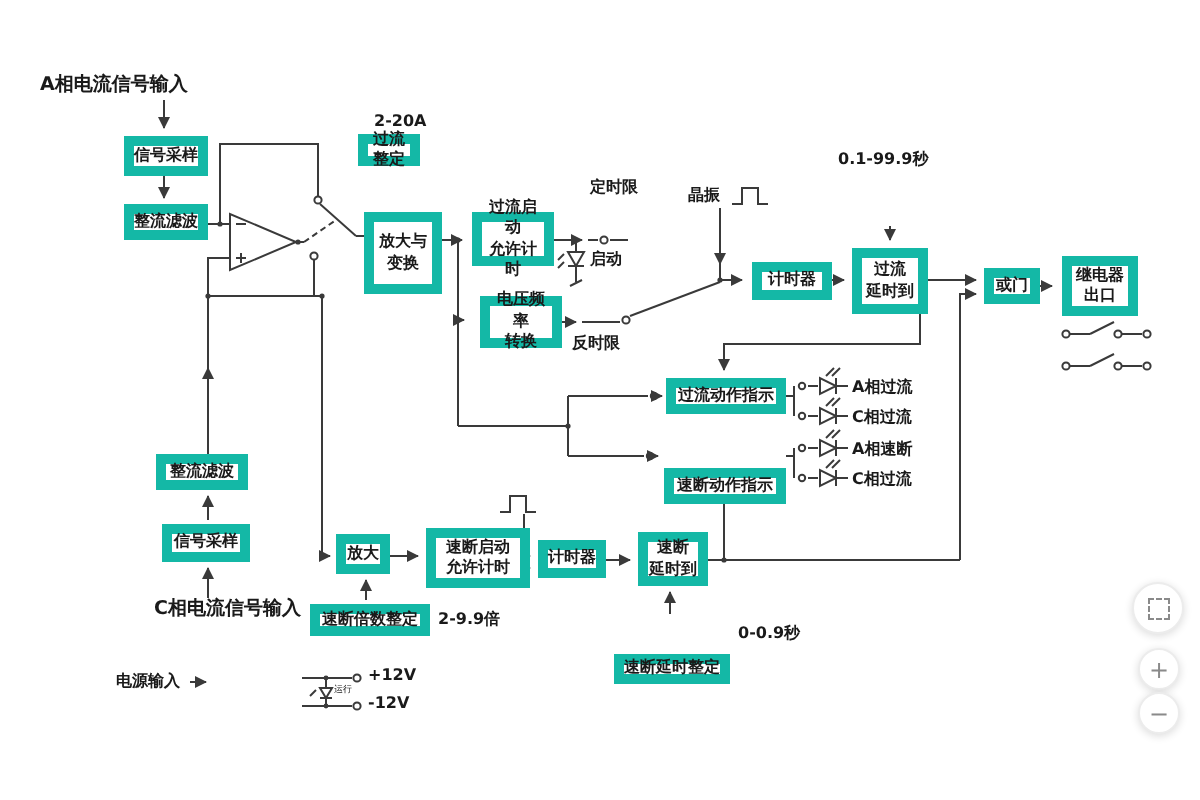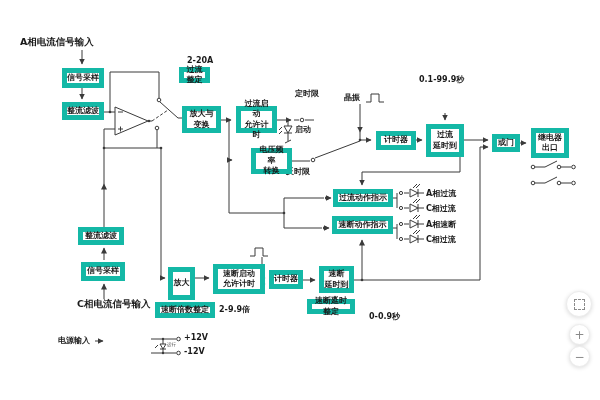--- a/index.html
+++ b/index.html
@@ -234,44 +234,44 @@
   <div class="lb" style="left:426px;top:234px">C相过流</div>
   <div class="lb" style="left:219px;top:304px">2-9.9倍</div>
   <div class="lb" style="left:369px;top:311px">0-0.9秒</div>
   <div class="lb" style="left:184px;top:333px">+12V</div>
   <div class="lb" style="left:184px;top:347px">-12V</div>
   <div class="lb tiny" style="left:167px;top:342px">运行</div>
 
   <div class="bx" style="left:62px;top:68px;width:42px;height:20px">信号采样</div>
   <div class="bx" style="left:62px;top:102px;width:42px;height:18px">整流滤波</div>
   <div class="bx" style="left:179px;top:67px;width:31px;height:16px">过流整定</div>
-  <div class="bx" style="left:182px;top:106px;width:39px;height:27px">放大与
+  <div class="bx" style="left:182px;top:106px;width:39px;height:41px">放大与
 变换</div>
   <div class="bx" style="left:236px;top:106px;width:41px;height:27px">过流启动
 允许计时</div>
-  <div class="bx" style="left:251px;top:148px;width:41px;height:26px">电压频率
+  <div class="bx" style="left:240px;top:148px;width:41px;height:26px">电压频率
 转换</div>
   <div class="bx" style="left:376px;top:131px;width:40px;height:19px">计时器</div>
   <div class="bx" style="left:426px;top:124px;width:38px;height:33px">过流
 延时到</div>
   <div class="bx" style="left:492px;top:134px;width:28px;height:18px">或门</div>
   <div class="bx" style="left:333px;top:189px;width:60px;height:18px">过流动作指示</div>
   <div class="bx" style="left:531px;top:128px;width:38px;height:30px">继电器
 出口</div>
-  <div class="bx" style="left:332px;top:216px;width:61px;height:18px">速断动作指示</div>
+  <div class="bx" style="left:332px;top:234px;width:61px;height:18px">速断动作指示</div>
   <div class="bx" style="left:78px;top:227px;width:46px;height:18px">整流滤波</div>
   <div class="bx" style="left:81px;top:262px;width:44px;height:19px">信号采样</div>
-  <div class="bx" style="left:168px;top:267px;width:27px;height:33px">放大</div>
+  <div class="bx" style="left:168px;top:267px;width:27px;height:20px">放大</div>
   <div class="bx" style="left:155px;top:302px;width:60px;height:16px">速断倍数整定</div>
   <div class="bx" style="left:213px;top:264px;width:52px;height:30px">速断启动
 允许计时</div>
   <div class="bx" style="left:269px;top:270px;width:34px;height:19px">计时器</div>
   <div class="bx" style="left:319px;top:266px;width:35px;height:27px">速断
 延时到</div>
-  <div class="bx" style="left:307px;top:299px;width:48px;height:15px">速断延时整定</div>
+  <div class="bx" style="left:307px;top:327px;width:58px;height:15px">速断延时整定</div>
 
   <div class="fab f1">
     <span class="fit-ic"></span>
   </div>
   <div class="fab f2">
     <span>+</span>
   </div>
   <div class="fab f3">
     <span>−</span>
   </div>

